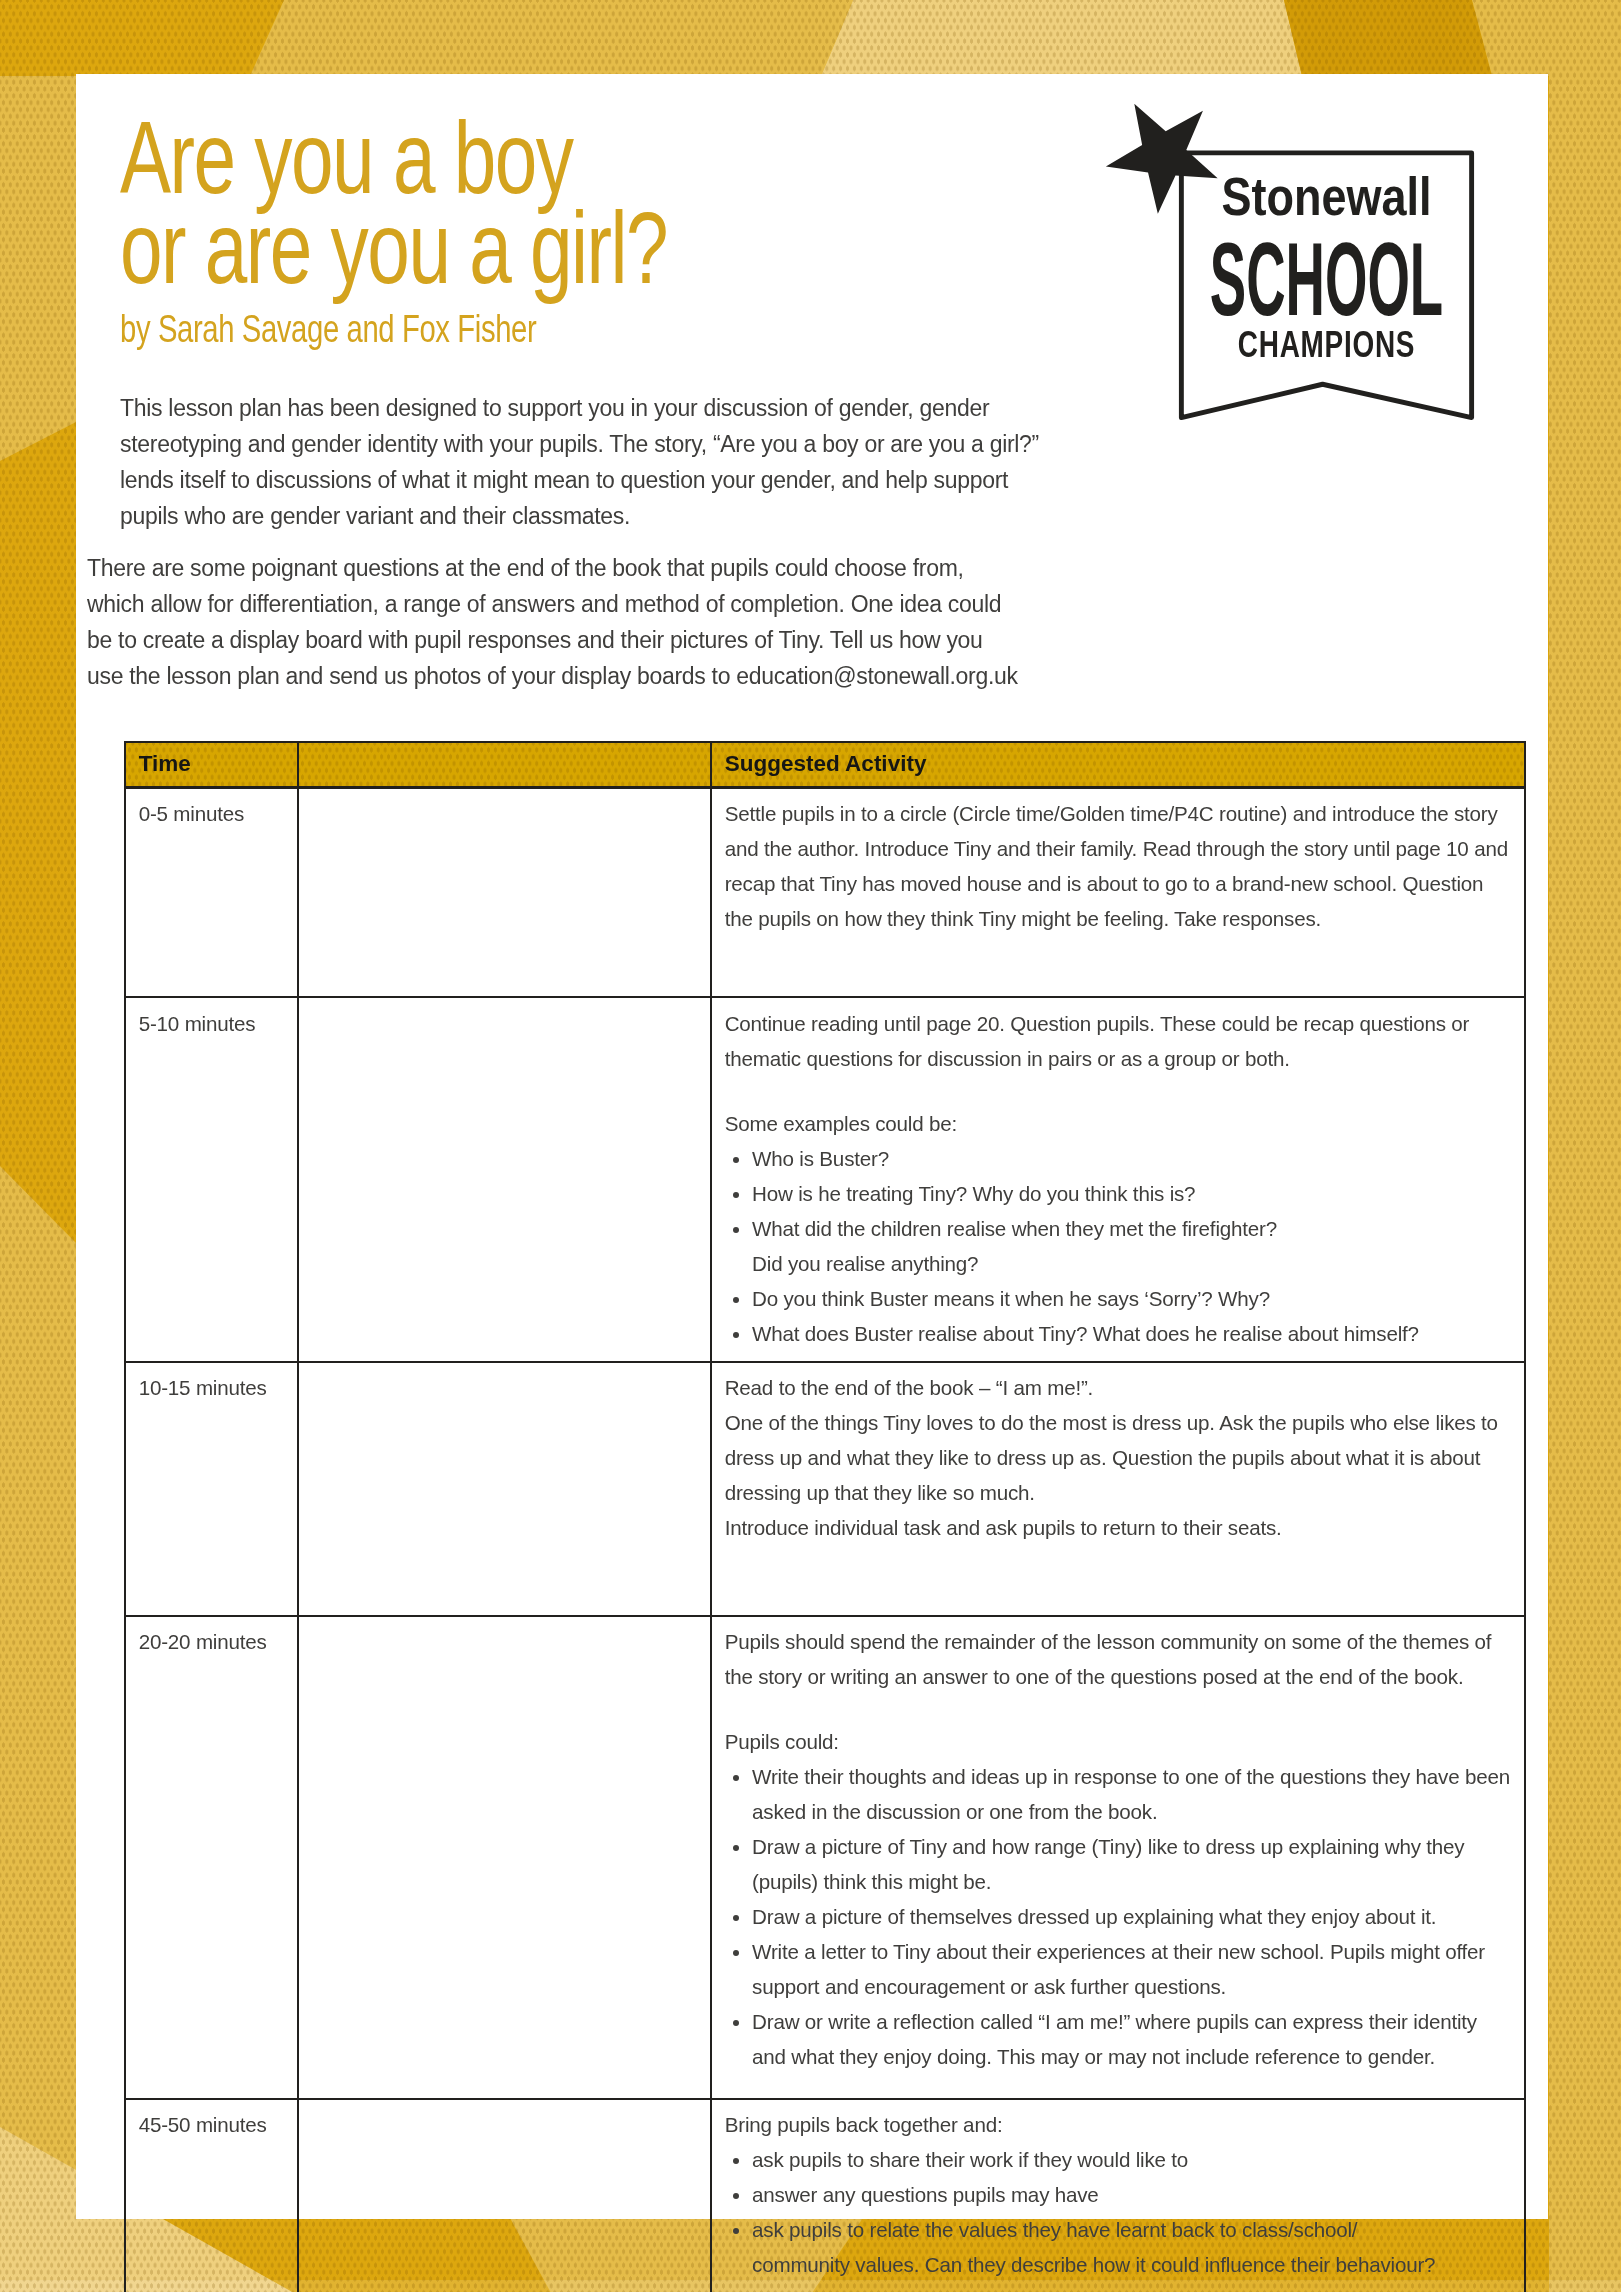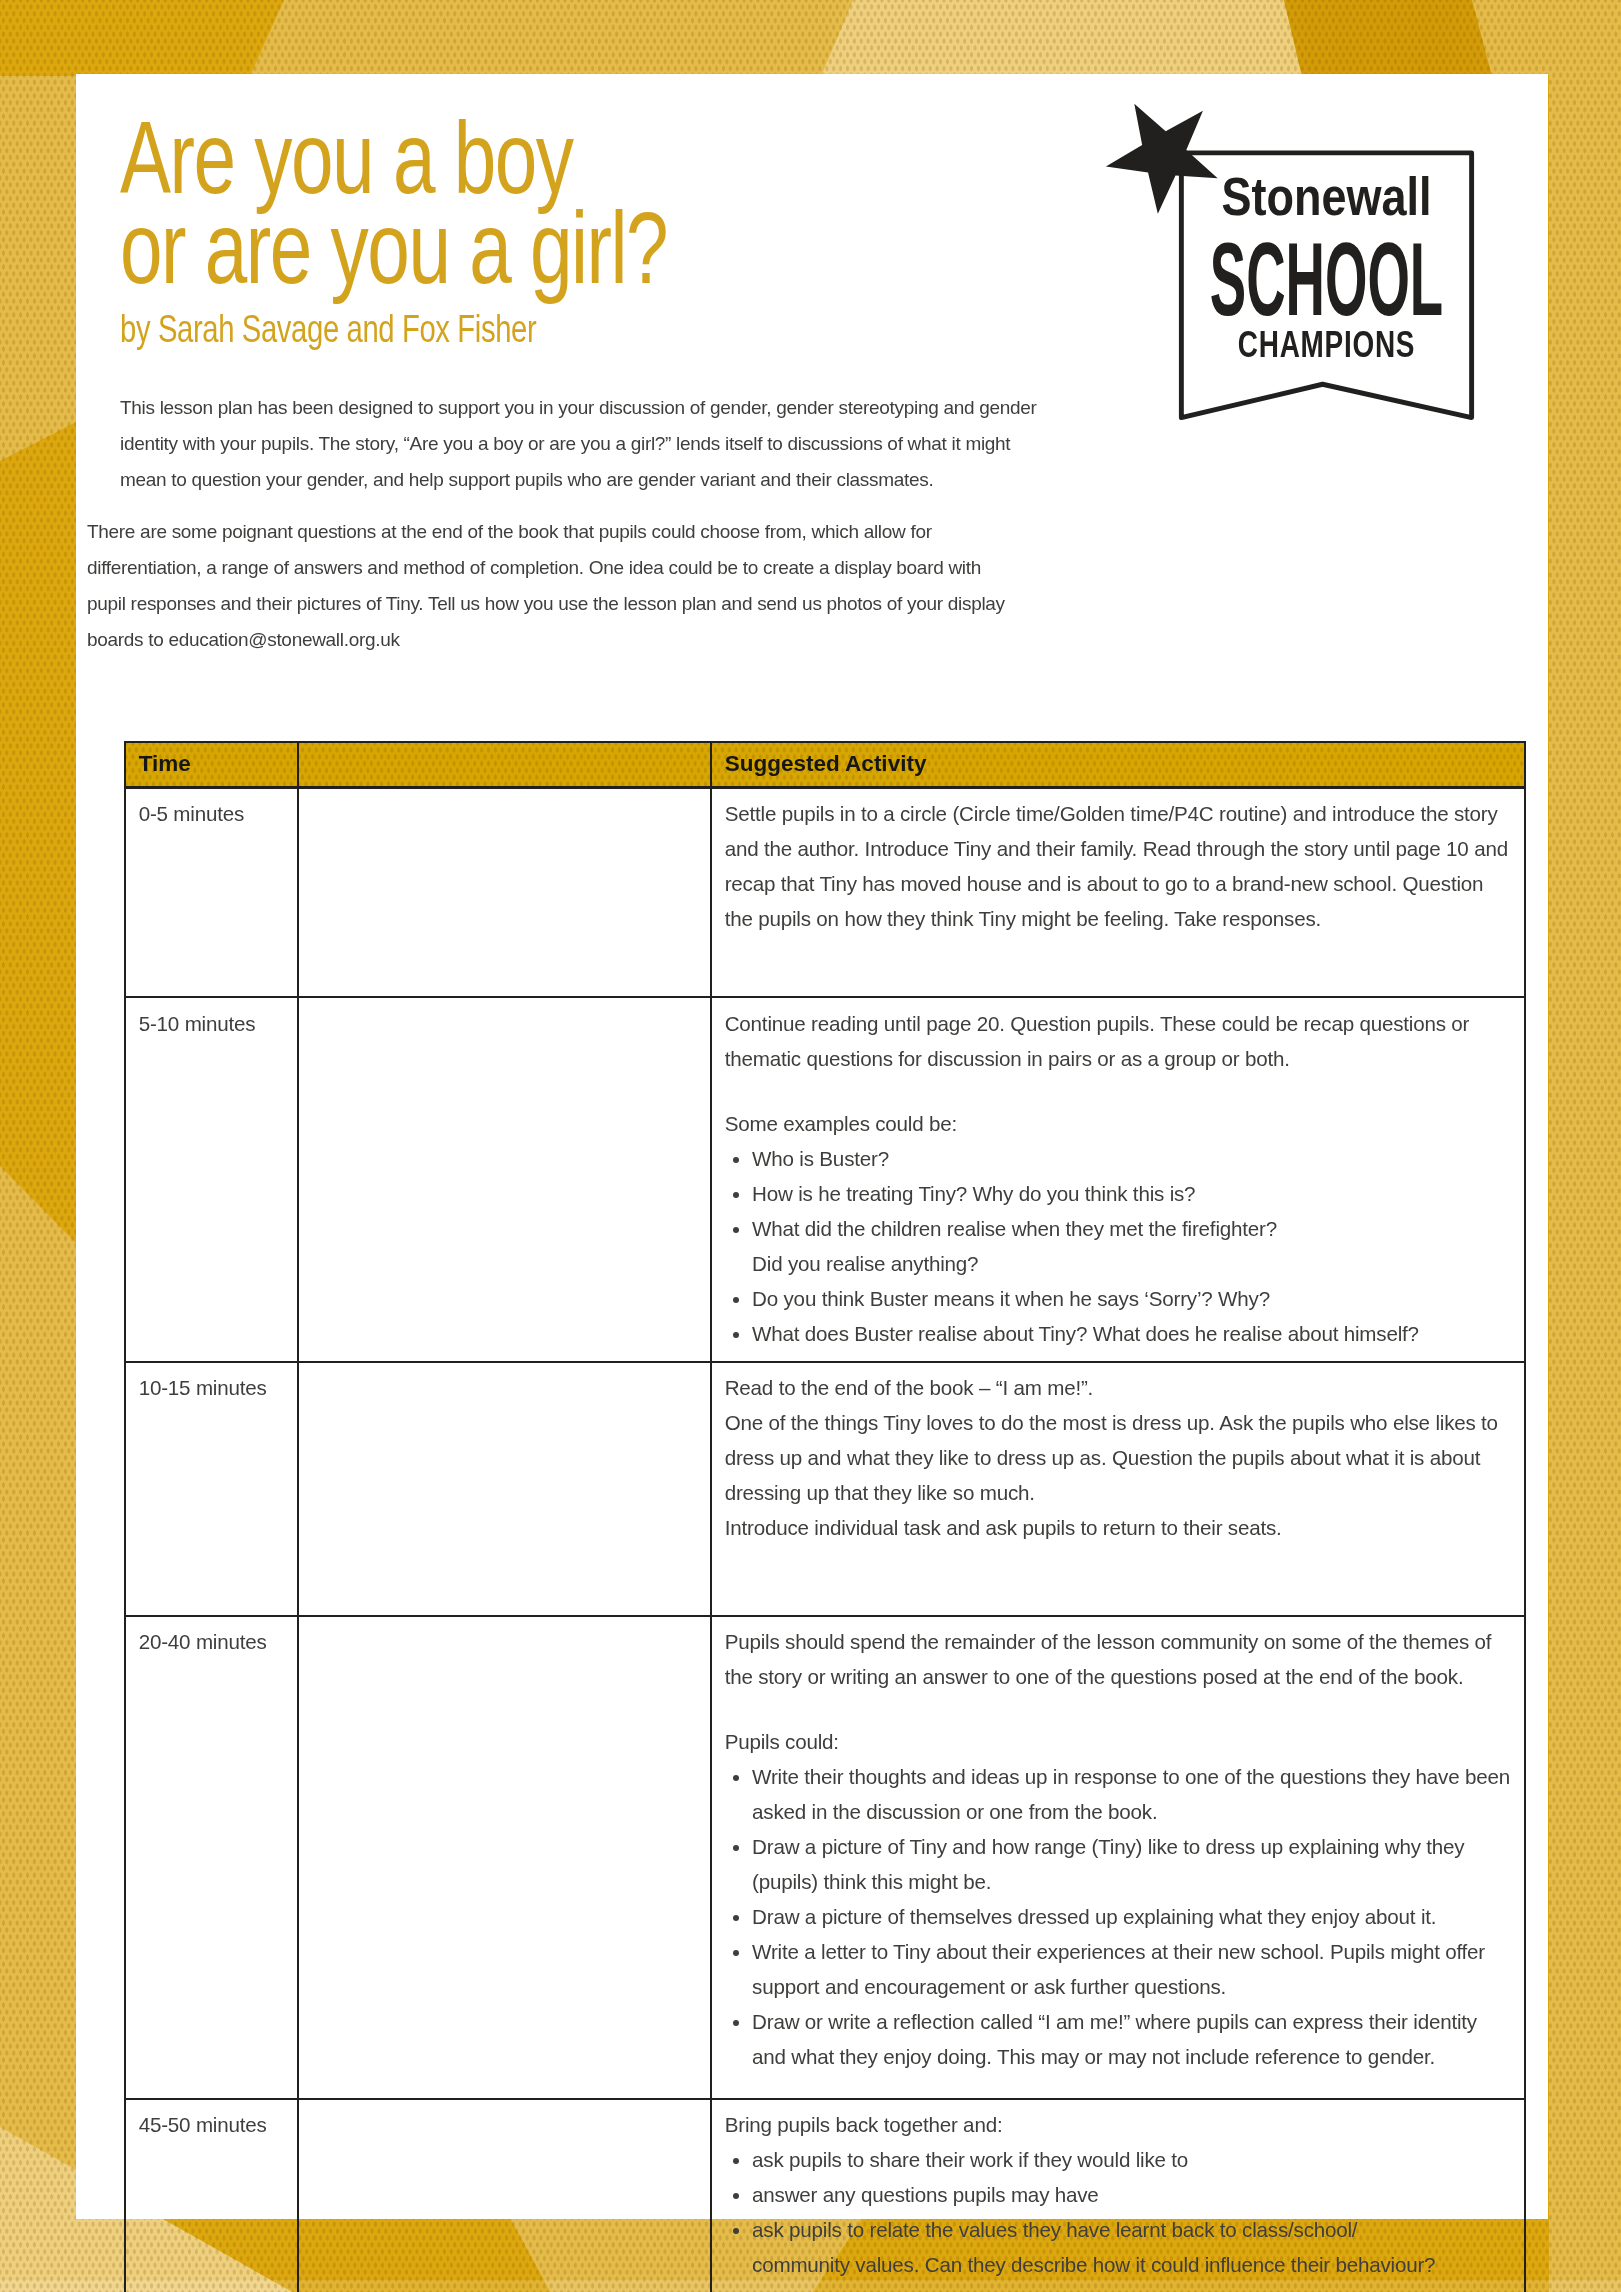--- a/index.html
+++ b/index.html
@@ -24,21 +24,21 @@
     background-position:0 0,3.4px 6.9px;}
   
   .page{position:absolute;left:76px;top:74px;width:1472px;height:2145px;background:#FFFFFF;}
   
   .titleblock{position:absolute;left:44px;top:39px;width:804px;
               transform:scaleX(0.75);transform-origin:0 0;
               color:var(--accent-text,#D4A31E);}
   .titleblock h1{margin:0;font-size:102px;line-height:90px;font-weight:400;letter-spacing:-2px;}
   .byline{margin-top:13.7px;font-size:39px;letter-spacing:-0.5px;}
   
-  .intro{margin:0 0 0 44px;width:931px;font-size:19px;line-height:36px;
+  .intro{margin:0 0 0 44px;width:931px;font-size:23px;line-height:36px;
          color:var(--body-text,#3F3E3C);letter-spacing:-0.3px;}
   .intro.p1{margin-top:316px;}
   .intro.p2{margin-top:15.7px;margin-left:11px;}
   
   .logo{position:absolute;left:1019px;top:19.6px;width:412px;height:353px;}
   .logo path{stroke-linejoin:round;}
   .logo text{font-family:"Liberation Sans","DejaVu Sans",sans-serif;font-weight:bold;fill:#21201E;}
   
   table.lesson{position:absolute;left:48px;top:667px;width:1400px;
                border-collapse:collapse;table-layout:fixed;
@@ -145,21 +145,21 @@
           <tr>
             <td>10-15 minutes</td>
             <td></td>
             <td>
               <p>Read to the end of the book – “I am me!”.
 One of the things Tiny loves to do the most is dress up. Ask the pupils who else likes to dress up and what they like to dress up as. Question the pupils about what it is about dressing up that they like so much.
 Introduce individual task and ask pupils to return to their seats.</p>
             </td>
           </tr>
           <tr>
-            <td>20-40 minutes</td>
+            <td>20-20 minutes</td>
             <td></td>
             <td>
               <p>Pupils should spend the remainder of the lesson community on some of the themes of the story or writing an answer to one of the questions posed at the end of the book.</p>
               <p class="gap">Pupils could:</p>
               <ul>
                 <li>Write their thoughts and ideas up in response to one of the questions they have been asked in the discussion or one from the book.</li>
                 <li>Draw a picture of Tiny and how range (Tiny) like to dress up explaining why they (pupils) think this might be.</li>
                 <li>Draw a picture of themselves dressed up explaining what they enjoy about it.</li>
                 <li>Write a letter to Tiny about their experiences at their new school. Pupils might offer support and encouragement or ask further questions.</li>
                 <li>Draw or write a reflection called “I am me!” where pupils can express their identity and what they enjoy doing. This may or may not include reference to gender.</li>

